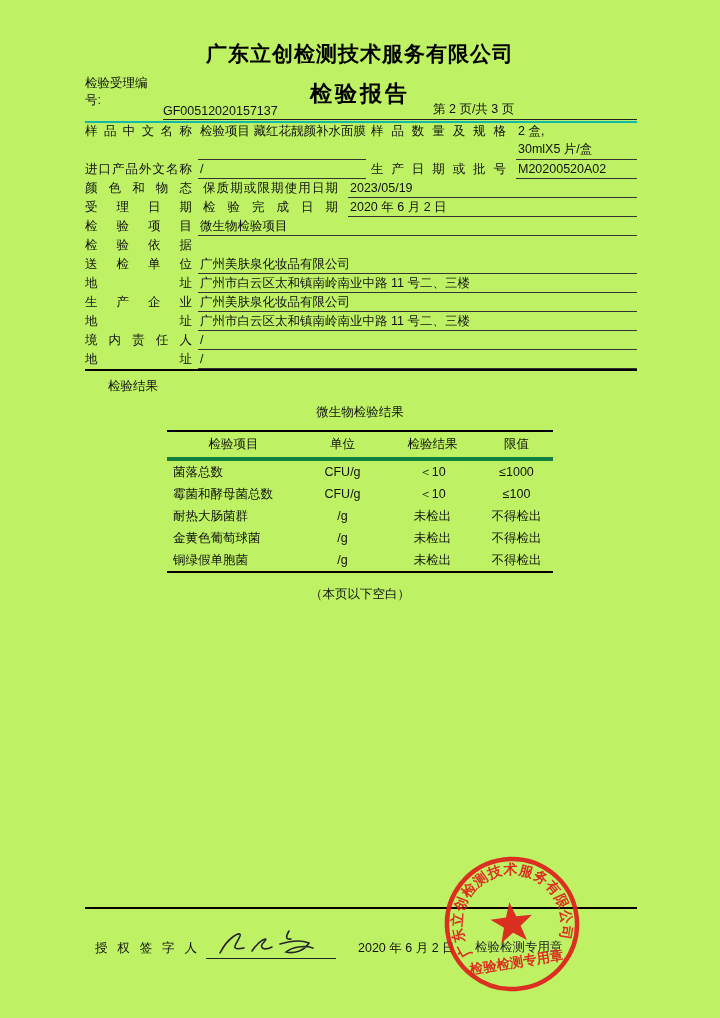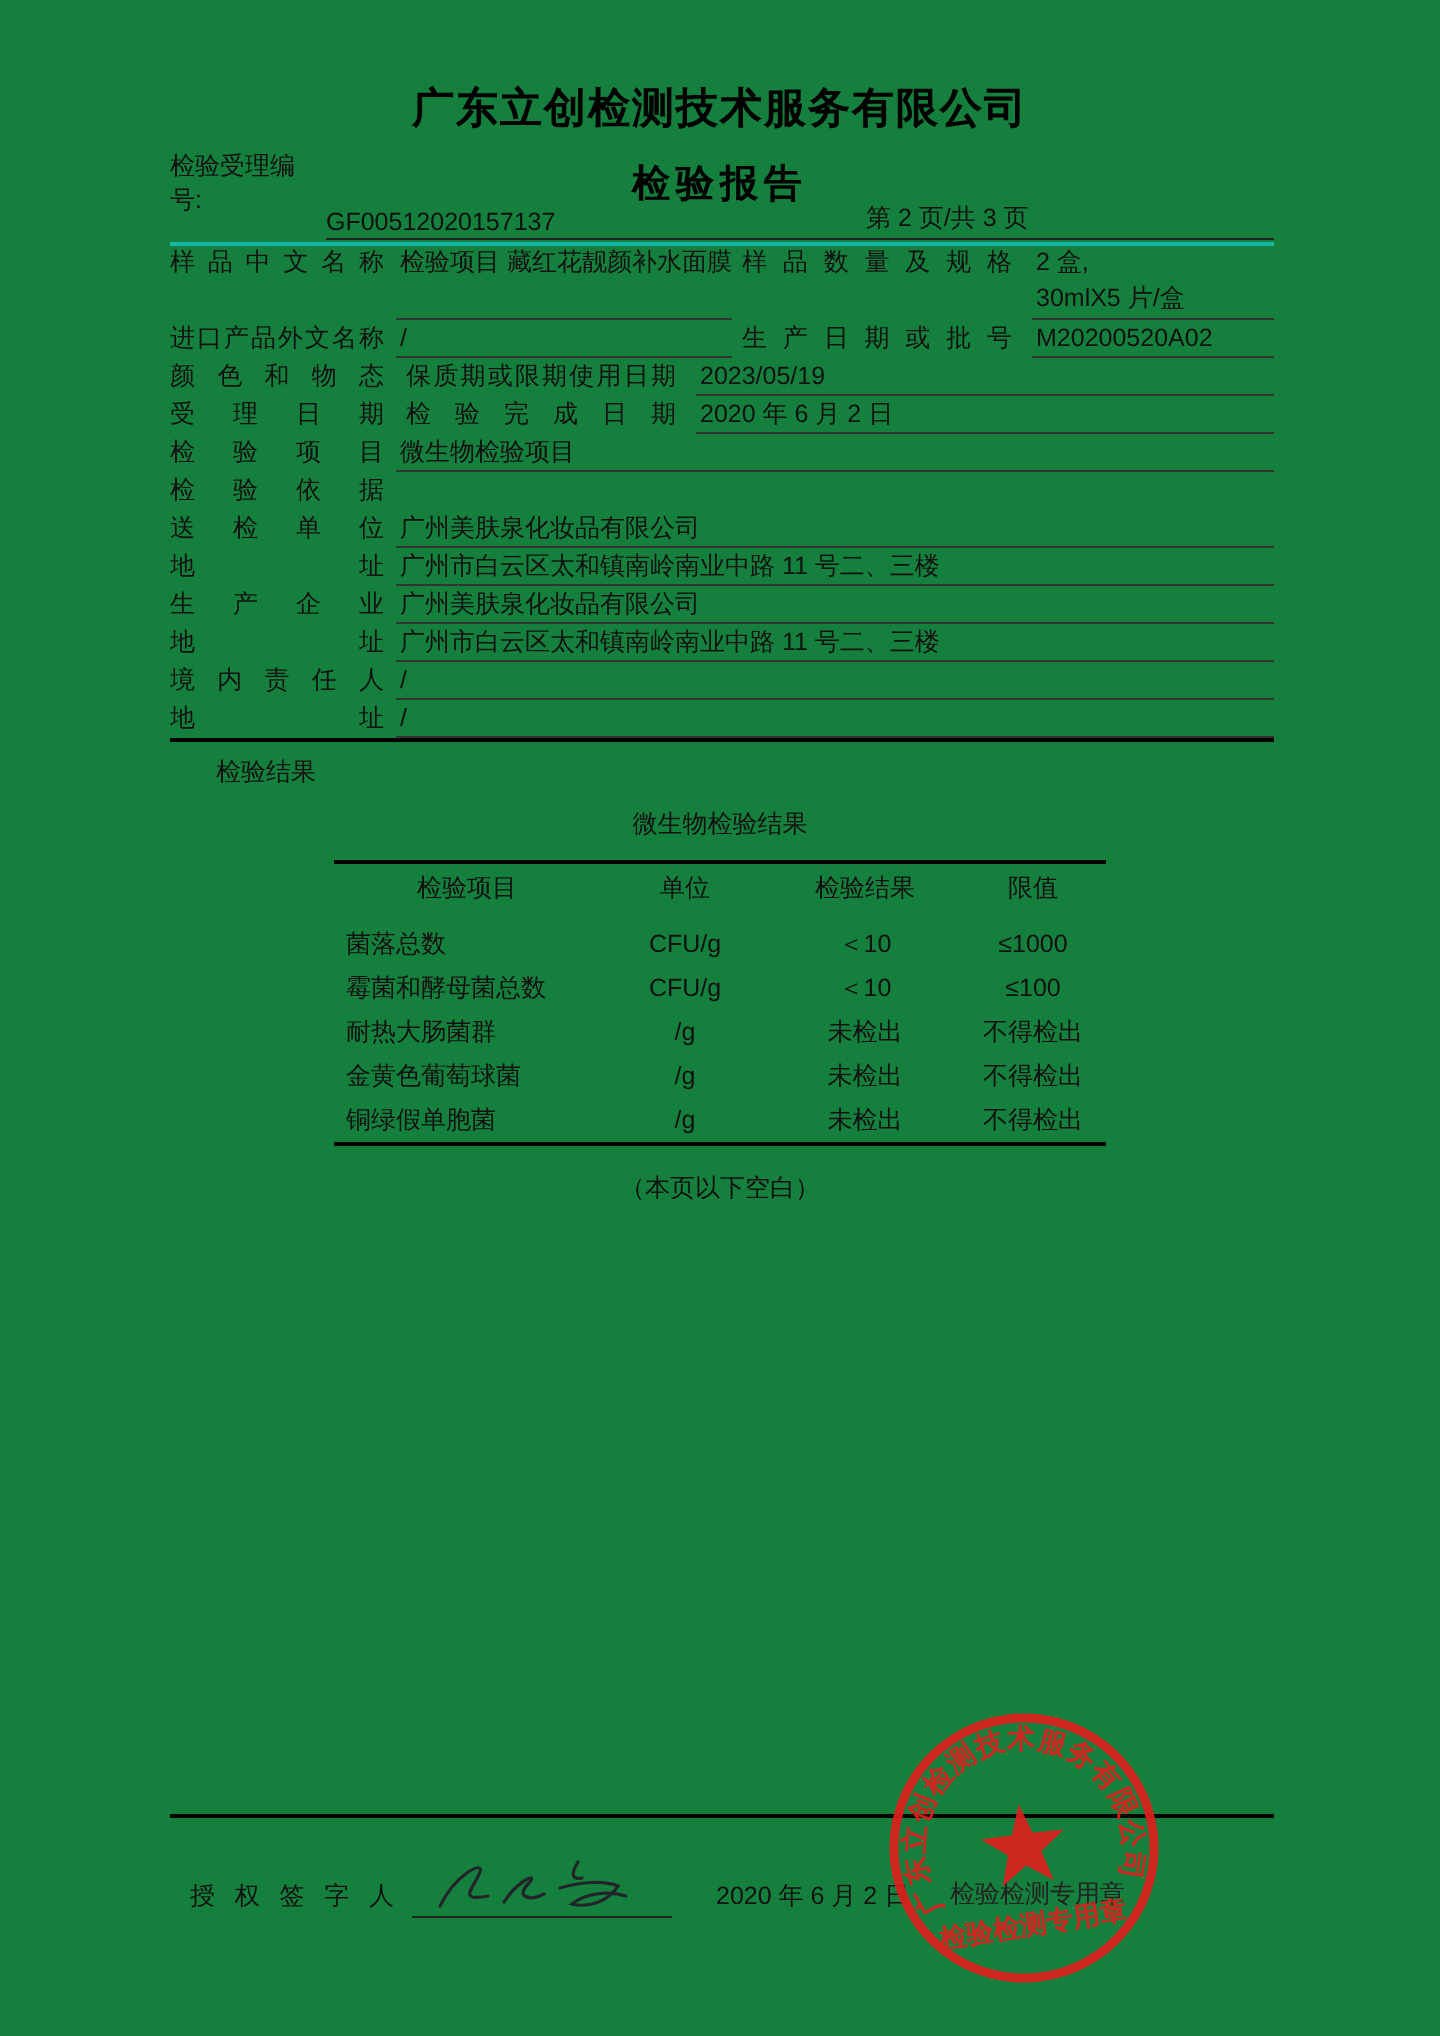--- a/index.html
+++ b/index.html
@@ -1,24 +1,24 @@
 <!DOCTYPE html>
 <html><head>
 <meta charset="utf-8">
 <style>
   html,body{margin:0;padding:0;background:#888;}
   .page{
-    position:relative; width:720px; height:1018px; background:#15803d;
+    position:relative; width:720px; height:1018px; background:#bef264;
     font-family:"Liberation Sans","DejaVu Sans",sans-serif;
     color:#111; font-size:12.5px; overflow:hidden; margin:0 auto;
   }
   .company-title{position:absolute; top:40px; left:0; width:720px; text-align:center;
     font-size:21px; font-weight:bold; letter-spacing:1px; color:#000;}
   .report-title{position:absolute; top:79px; left:0; width:720px; text-align:center;
-    font-size:19px; font-weight:bold; letter-spacing:3px; color:#000;}
+    font-size:22px; font-weight:bold; letter-spacing:3px; color:#000;}
 
   .acceptance-row{position:absolute; left:85px; top:102px; width:552px; display:flex; align-items:flex-end; height:18px;}
   .acceptance-label{flex:0 0 78px; padding-bottom:11px;}
   .acceptance-line{flex:1; border-bottom:1px solid #222; position:relative; padding-bottom:1px;}
   .page-indicator{position:absolute; left:270px; bottom:1px;}
 
   .info-table{position:absolute; left:85px; top:121px; width:552px;
     border-top:2px solid #14b8a6; border-bottom:2px solid #000;}
   .irow{display:flex; align-items:stretch; height:19px; line-height:18px;}
   .irow.tall{height:37px; line-height:17.5px;}

